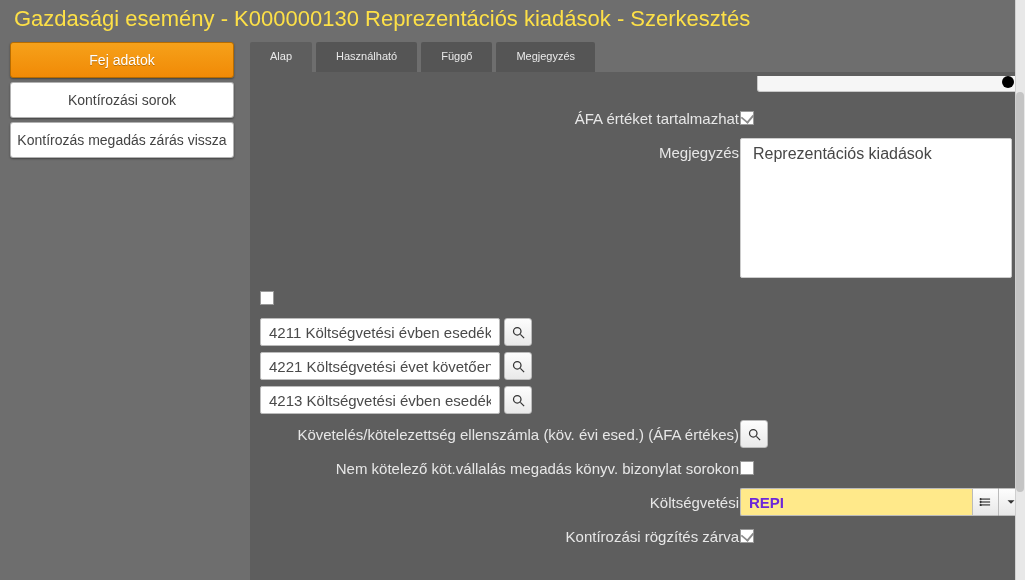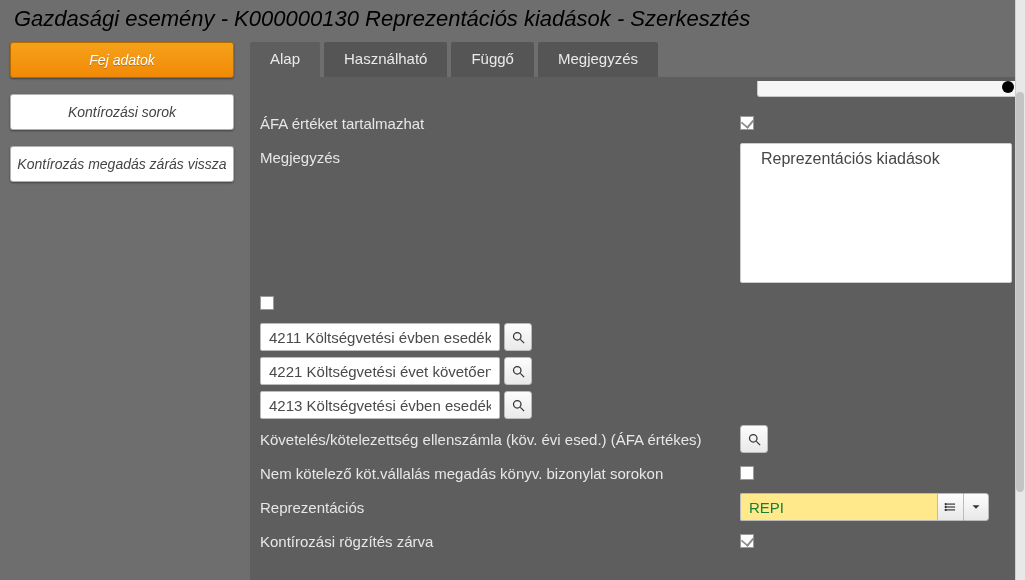--- a/index.html
+++ b/index.html
@@ -7,46 +7,44 @@
   body {
     font-family: "Segoe UI", "Lucida Grande", Tahoma, Arial, sans-serif;
     background: #6e6e6e;
     color: #ddd;
     font-size: 14px;
   }
   .page-title {
     padding: 6px 14px 10px 14px;
     font-size: 22px;
     font-weight: 300;
-    color: #000000;
-    font-style: italic;
+    color: #fde047;
   }
   .layout {
     display: flex;
     align-items: flex-start;
     padding-left: 10px;
   }
   .sidebar {
     width: 224px;
     flex: 0 0 224px;
     margin-right: 16px;
   }
   .side-btn {
     display: block; width: 100%;
     height: 36px; line-height: 34px;
-    margin-bottom: 16px;
+    margin-bottom: 4px;
     border: 1px solid rgba(0,0,0,0.3);
     border-radius: 3px;
     text-align: center;
     font-size: 14px;
     cursor: pointer;
     color: #444;
     background: #fff;
     box-shadow: 0 1px 2px rgba(0,0,0,0.4);
-    font-style: italic;
   }
   .side-btn.active {
     background: linear-gradient(#f6a11a, #f18a06);
     border-color: #b86c00;
     color: #fff;
     text-shadow: 0 1px 0 rgba(0,0,0,0.25);
   }
   .main {
     flex: 1 1 auto;
     position: relative;
@@ -54,40 +52,41 @@
   .tabs {
     display: flex;
     gap: 4px;
     position: relative;
     z-index: 2;
   }
   .tab {
     padding: 8px 20px 10px;
     background: #555555;
     color: #eaeaea;
-    font-size: 15px;
+    font-size: 11px;
     border-radius: 2px 2px 0 0;
     cursor: pointer;
   }
   .tab.active { background: #5e5e5e; }
   .panel {
     background: #5e5e5e;
     min-height: 520px;
     padding: 12px 10px 26px 10px;
     width: 787px; 
     position: relative;
   }
   .row {
     display: flex;
     align-items: center;
     margin-bottom: 6px;
     min-height: 28px;
   }
   .row .lbl {
     flex: 0 0 480px;
+    text-align: right;
     padding-right: 1px;
     color: #e7e7e7;
     font-size: 15px;
   }
   .row .ctrl {
     flex: 1 1 auto;
     display: flex;
     align-items: center;
     gap: 4px;
   }
@@ -104,21 +103,21 @@
     left: 2px; top: -1px;
     width: 7px; height: 10px;
     border: solid #8a8a8a;
     border-width: 0 2px 2px 0;
     transform: rotate(40deg) scaleY(.85);
   }
   textarea.note {
     width: 272px; height: 140px;
     border: 1px solid #ccc;
     border-radius: 2px;
-    padding: 6px 20px;
+    padding: 6px 12px;
     font-family: inherit;
     font-size: 16px;
     resize: none;
     color: #474747;
   }
   .note-row .lbl { align-self: flex-start; padding-top: 6px; }
   .txt {
     height: 28px;
     width: 240px;
     border: 1px solid #bbb;
@@ -140,23 +139,23 @@
     cursor: pointer;
   }
   .icon-btn svg { width: 15px; height: 15px; stroke: #333; fill: none; stroke-width: 2; }
   .combo {
     display: flex;
     align-items: stretch;
     height: 28px;
   }
   .combo .txt {
     background: #ffe98a;
-    font-weight: 400;
-    color: #15803d;
-    width: 197px;
+    font-weight: 700;
+    color: #6d28d9;
+    width: 232px;
     border-right: none;
     border-top-right-radius: 0;
     border-bottom-right-radius: 0;
   }
   .combo .list-btn,
   .combo .drop-btn {
     width: 26px;
     border: 1px solid #bbb;
     background: linear-gradient(#fdfdfd,#e8e8e8);
     display: inline-flex; align-items:center; justify-content:center;
@@ -297,21 +296,21 @@
       </div>
 
       <div class="row">
         <div class="lbl">Nem kötelező köt.vállalás megadás könyv. bizonylat sorokon</div>
         <div class="ctrl">
           <span class="chk"></span>
         </div>
       </div>
 
       <div class="row">
-        <div class="lbl">Reprezentációs</div>
+        <div class="lbl">Költségvetési</div>
         <div class="ctrl">
           <div class="combo">
             <input class="txt" value="REPI" style="">
             <span class="list-btn">
               <svg viewBox="0 0 24 24" stroke="#333" stroke-width="2">
                 <line x1="5" y1="7" x2="19" y2="7"></line>
                 <line x1="5" y1="12" x2="19" y2="12"></line>
                 <line x1="5" y1="17" x2="19" y2="17"></line>
                 <circle cx="3" cy="7" r="1" fill="#333"></circle>
                 <circle cx="3" cy="12" r="1" fill="#333"></circle>

